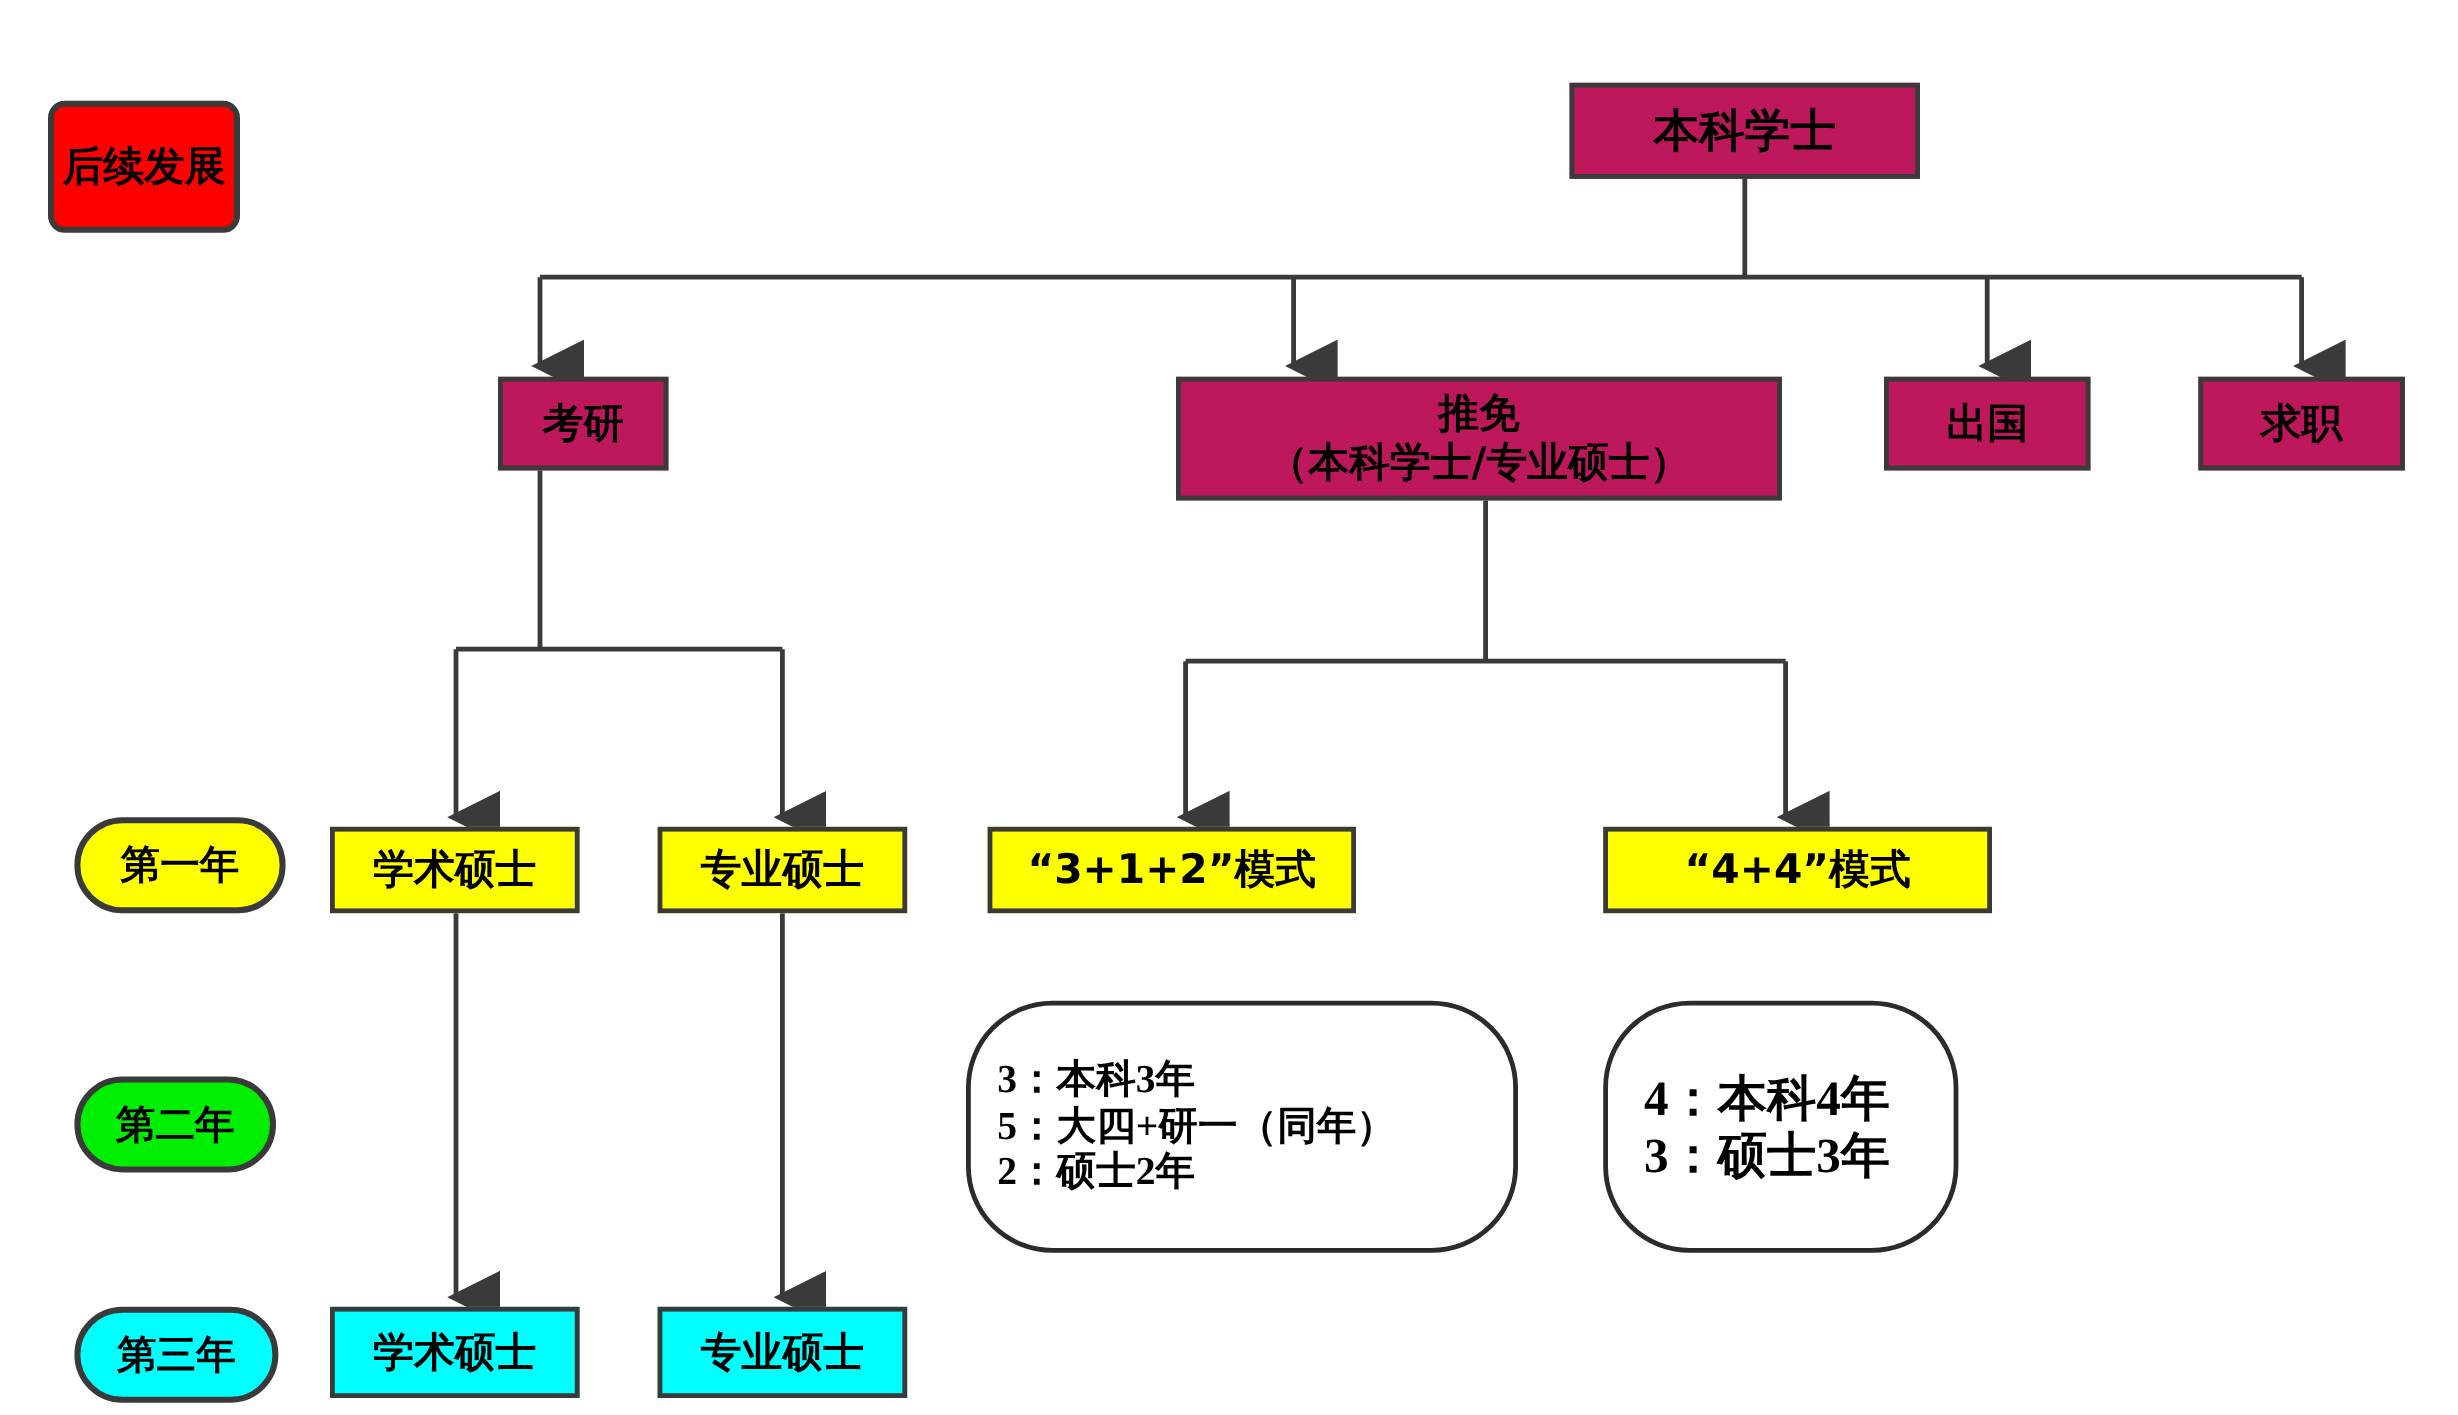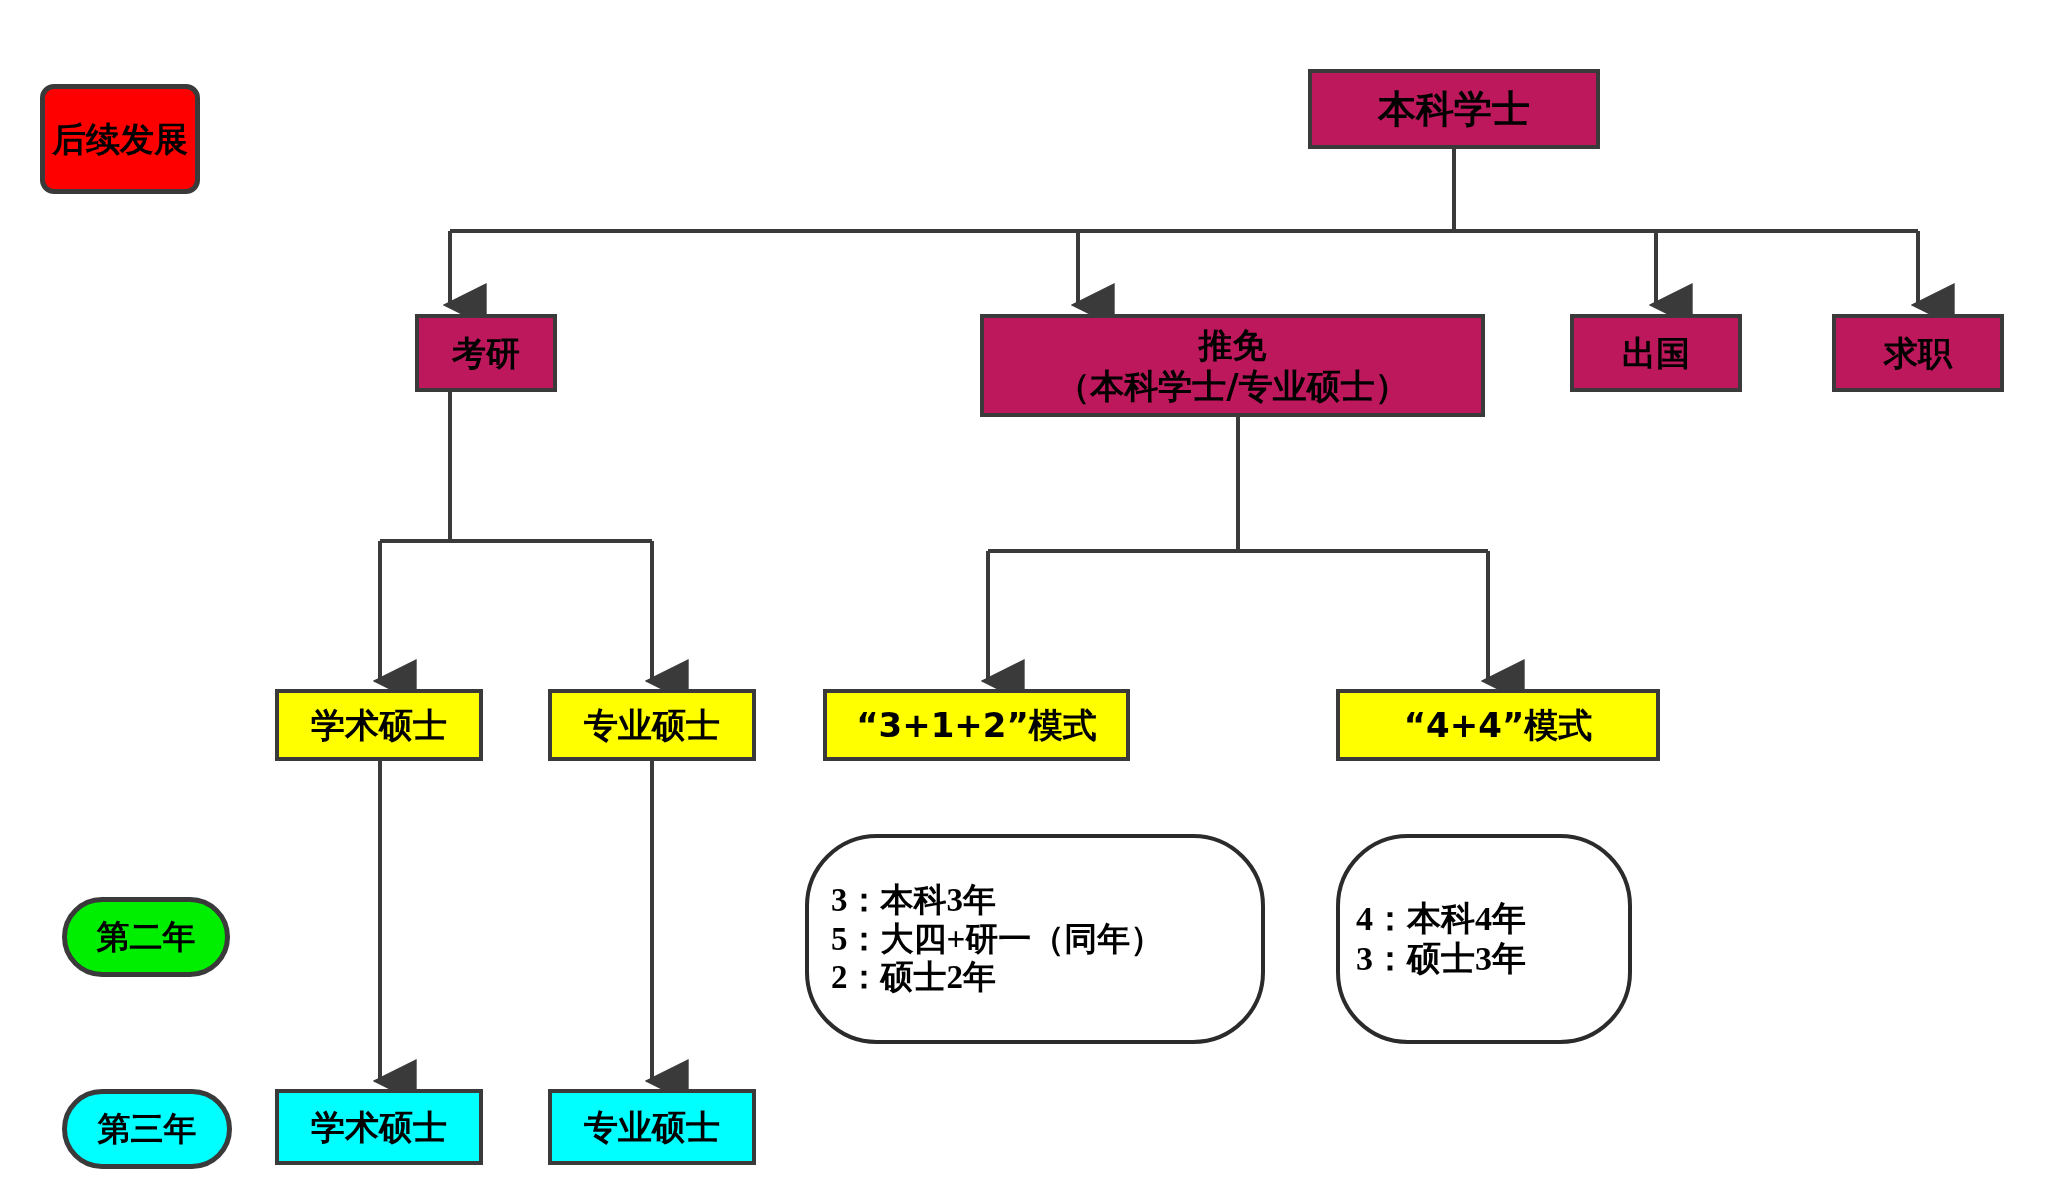--- a/index.html
+++ b/index.html
@@ -119,20 +119,24 @@
   </div>
 
   <div class="node rect" style="left:1570px; top:285px; width:172px; height:78px; font-size:34px;">
     <span>出国</span>
   </div>
 
   <div class="node rect" style="left:1832px; top:285px; width:172px; height:78px; font-size:34px;align-items:center;">
     <span>求职</span>
   </div>
 
+  <div class="node pill" style="left:62px; top:652px; width:176px; height:80px;
+              background:#FFFF00; font-size:33px;">
+    <span>第一年</span>
+  </div>
 
   <div class="node pill" style="left:62px; top:868px; width:168px; height:80px;
               background:#00EE00; font-size:33px;text-align:center;">
     <span>第二年</span>
   </div>
 
   <div class="node pill" style="left:62px; top:1060px; width:170px; height:80px;
               background:#00FFFF; font-size:33px;">
     <span>第三年</span>
   </div>
@@ -158,21 +162,21 @@
   </div>
 
   <div class="node roundbox" style="left:805px; top:805px; width:460px; height:210px;
               font-size:33px; padding:0 18px 0 22px;">
     <span class="line">3：本科3年</span>
     <span class="line">5：大四+研一（同年）</span>
     <span class="line">2：硕士2年</span>
   </div>
 
   <div class="node roundbox" style="left:1336px; top:805px; width:296px; height:210px;
-              font-size:34px; padding:0 18px 0 16px;">
+              font-size:41px; padding:0 18px 0 30px;">
     <span class="line">4：本科4年</span>
     <span class="line">3：硕士3年</span>
   </div>
 
   <div class="node rect" style="left:275px; top:1060px; width:208px; height:76px;
               background:#00FFFF; font-size:34px;">
     <span>学术硕士</span>
   </div>
 
   <div class="node rect" style="left:548px; top:1060px; width:208px; height:76px;

